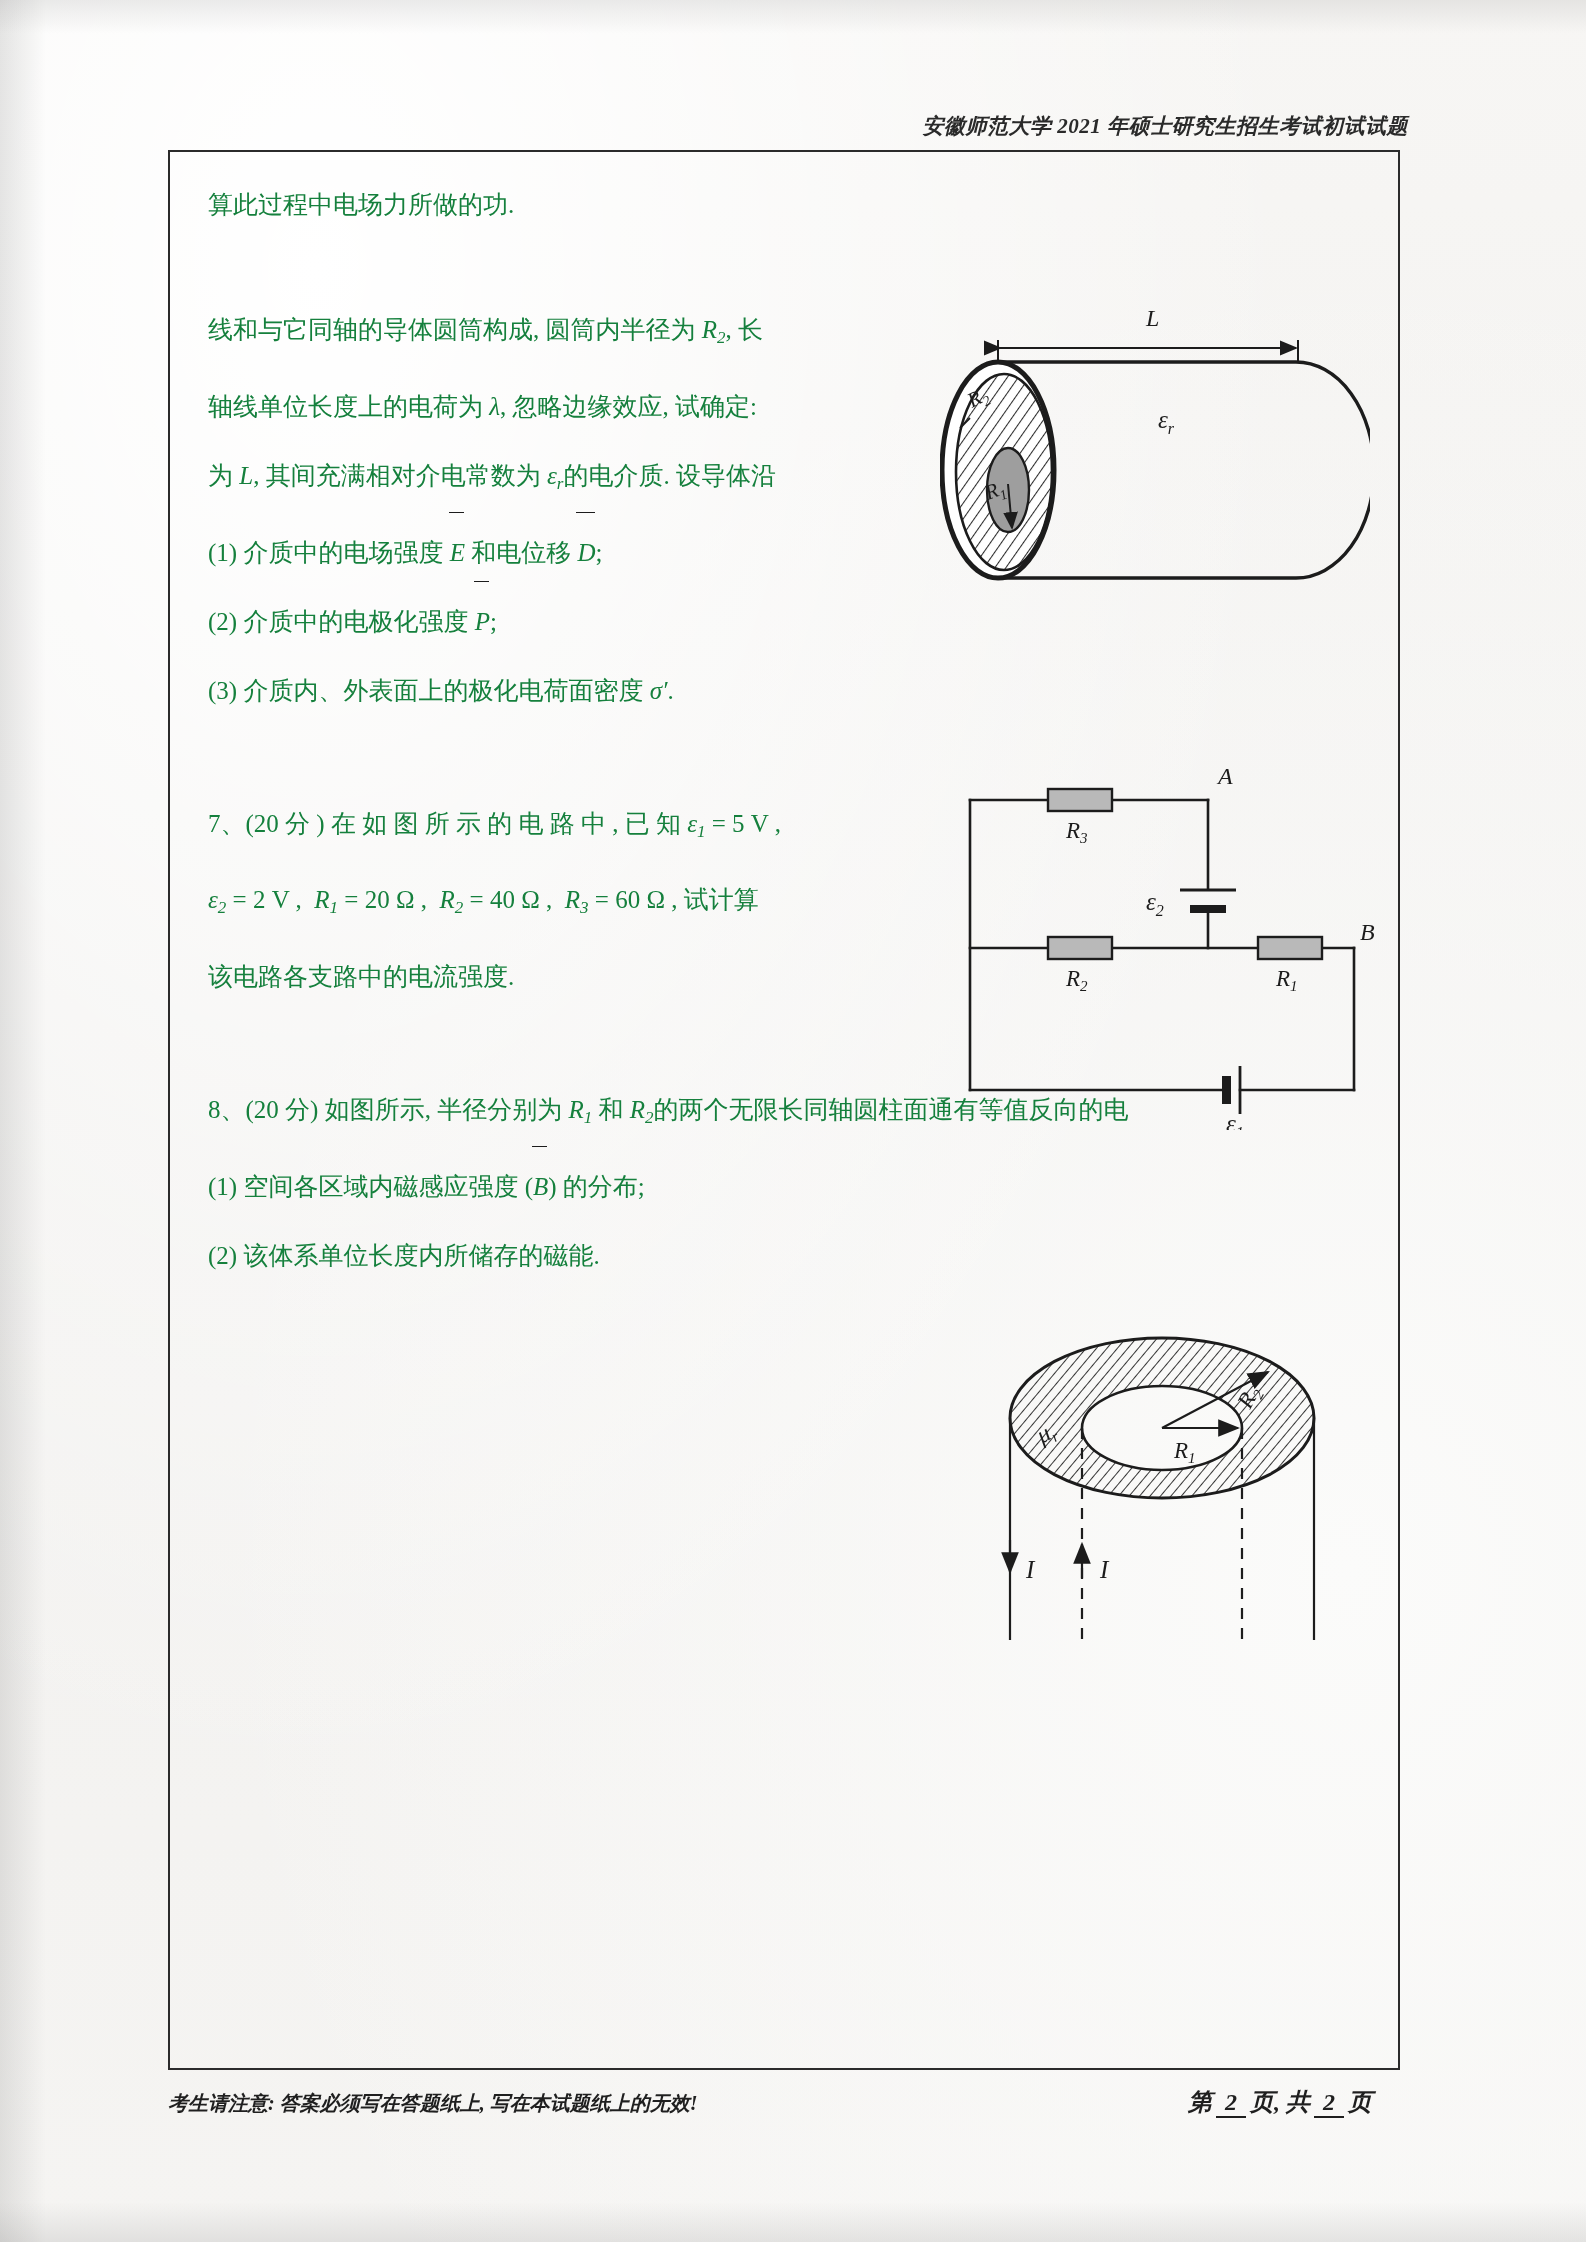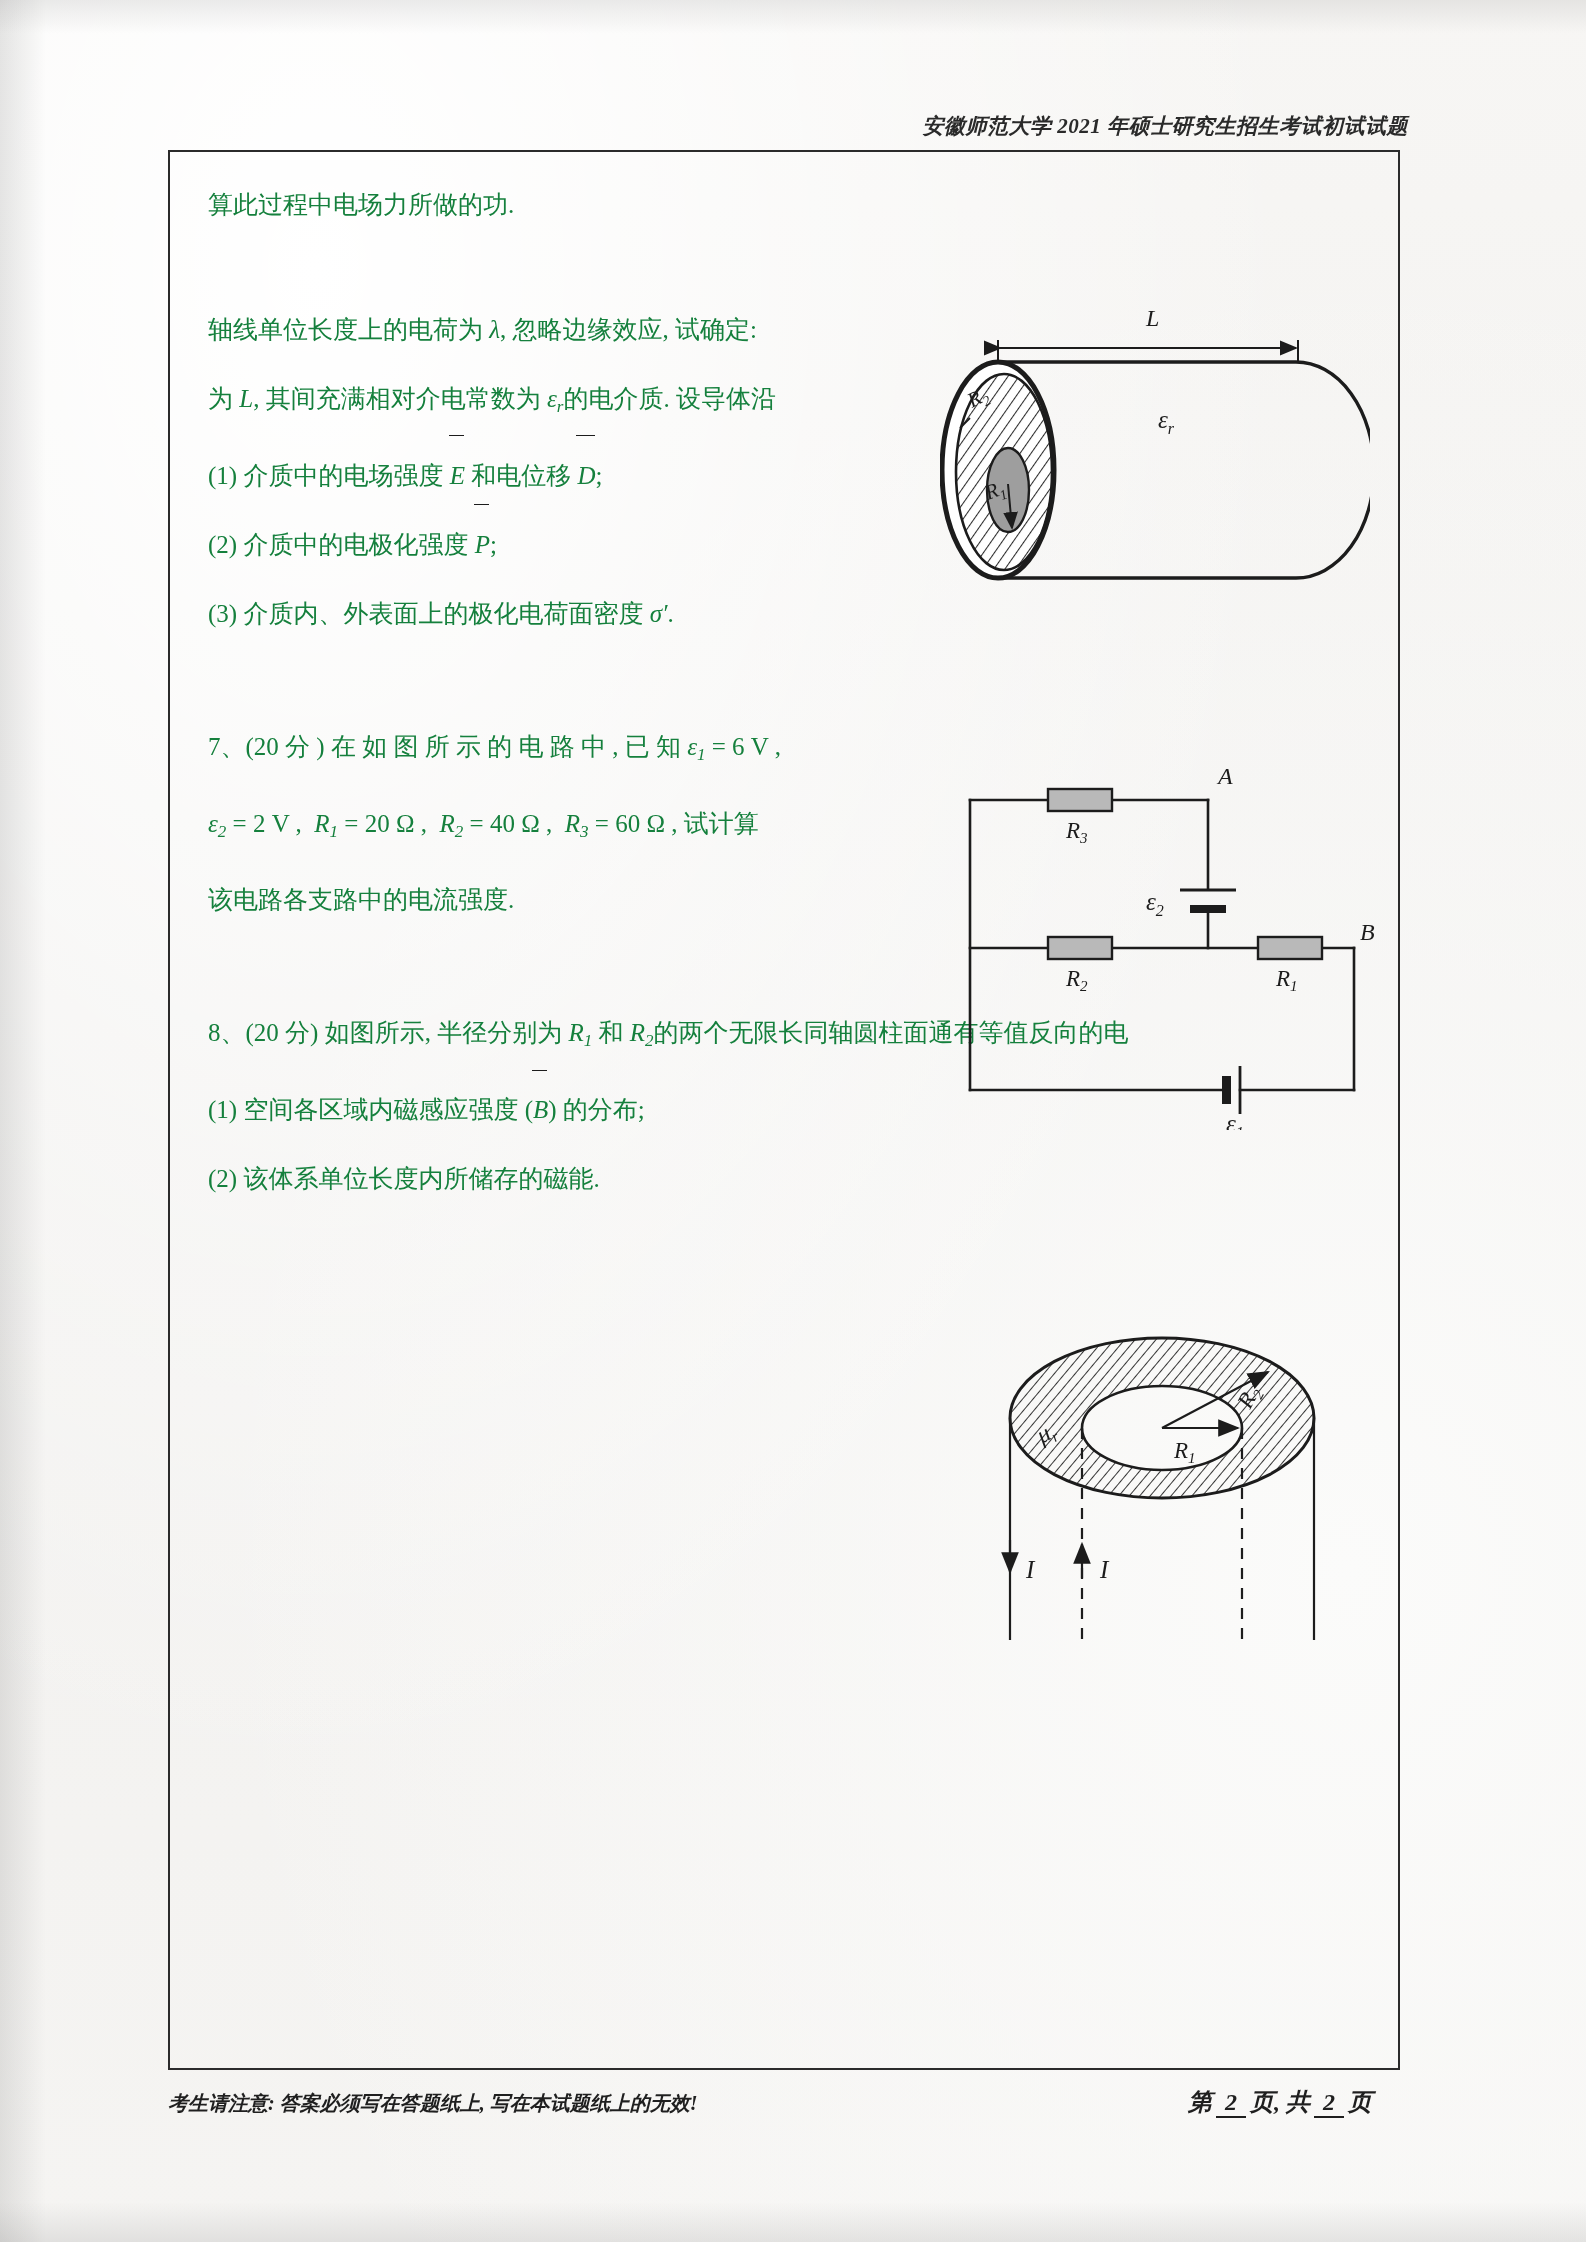--- a/index.html
+++ b/index.html
@@ -112,20 +112,24 @@
 <div class="body-text">
 
   <div class="ln">
     <span>算此过程中电场力所做的功.</span>
   </div>
 
   <div class="gap-md"></div>
 
   <div class="q6">
     <div class="ln">
+      <span>线和与它同轴的导体圆筒构成, 圆筒内半径为</span>
+      <span class="mi nowrap"><span>R</span><sub>2</sub></span><span>, 长</span>
+    </div>
+    <div class="ln">
       <span>轴线单位长度上的电荷为</span>
       <span class="mi">λ</span><span>, 忽略边缘效应, 试确定:</span>
     </div>
     <div class="ln">
       <span>为</span>
       <span class="mi">L</span><span>, 其间充满相对介电常数为</span>
       <span class="mi nowrap"><span>ε</span><sub>r</sub></span><span>的电介质. 设导体沿</span>
     </div>
 
     <div class="ln">
@@ -143,21 +147,21 @@
       <span class="mi">σ′</span><span>.</span>
     </div>
   </div>
 
   <div class="gap-lg"></div>
 
   <div class="q7">
     <div class="ln">
       <span>7、(20 分 )  在 如 图 所 示 的 电 路 中 ,  已 知</span>
       <span class="mi nowrap"><span>ε</span><sub>1</sub></span>
-      <span>= 6 V ,</span>
+      <span>= 5 V ,</span>
     </div>
     <div class="ln">
       <span class="mi nowrap"><span>ε</span><sub>2</sub></span>
       <span>= 2 V ,</span>&nbsp;
       <span class="mi nowrap"><span>R</span><sub>1</sub></span>
       <span>= 20 Ω ,</span>&nbsp;
       <span class="mi nowrap"><span>R</span><sub>2</sub></span>
       <span>= 40 Ω ,</span>&nbsp;
       <span class="mi nowrap"><span>R</span><sub>3</sub></span>
       <span>= 60 Ω , 试计算</span>

